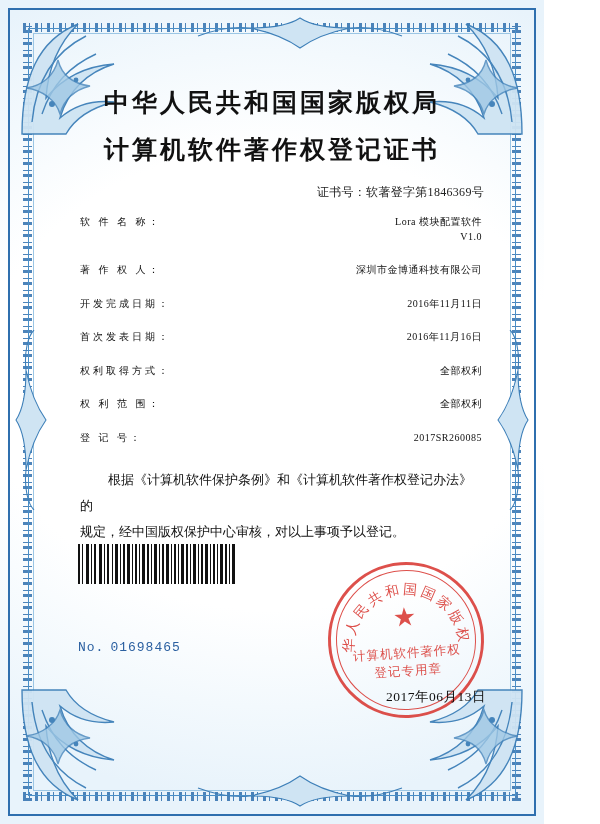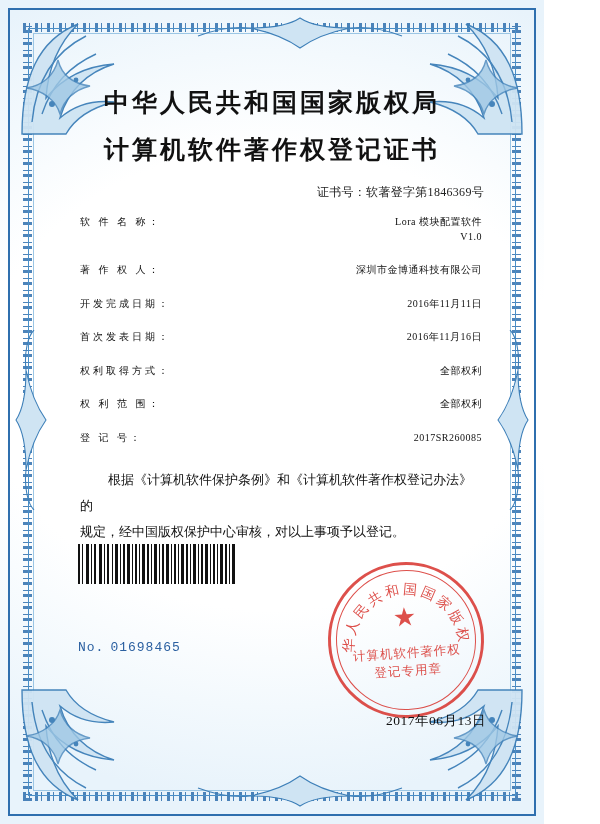--- a/index.html
+++ b/index.html
@@ -202,21 +202,21 @@
     color: #d8322c;
     font-size: 12.5px;
     line-height: 1.4;
     letter-spacing: 1px;
     font-family: "Liberation Serif", serif;
   }
 
   .issue-date {
     position: absolute;
     right: 58px;
-    top: 712px;
+    top: 688px;
     font-size: 13.5px;
     color: #111;
     letter-spacing: .5px;
   }
 </style>
 </head>
 <body>
 
 <div id="certificate">
 

